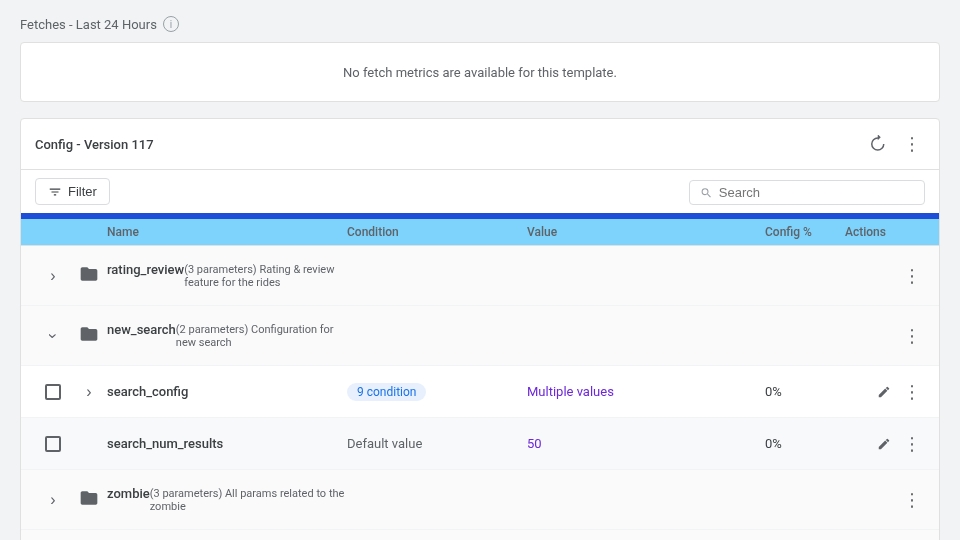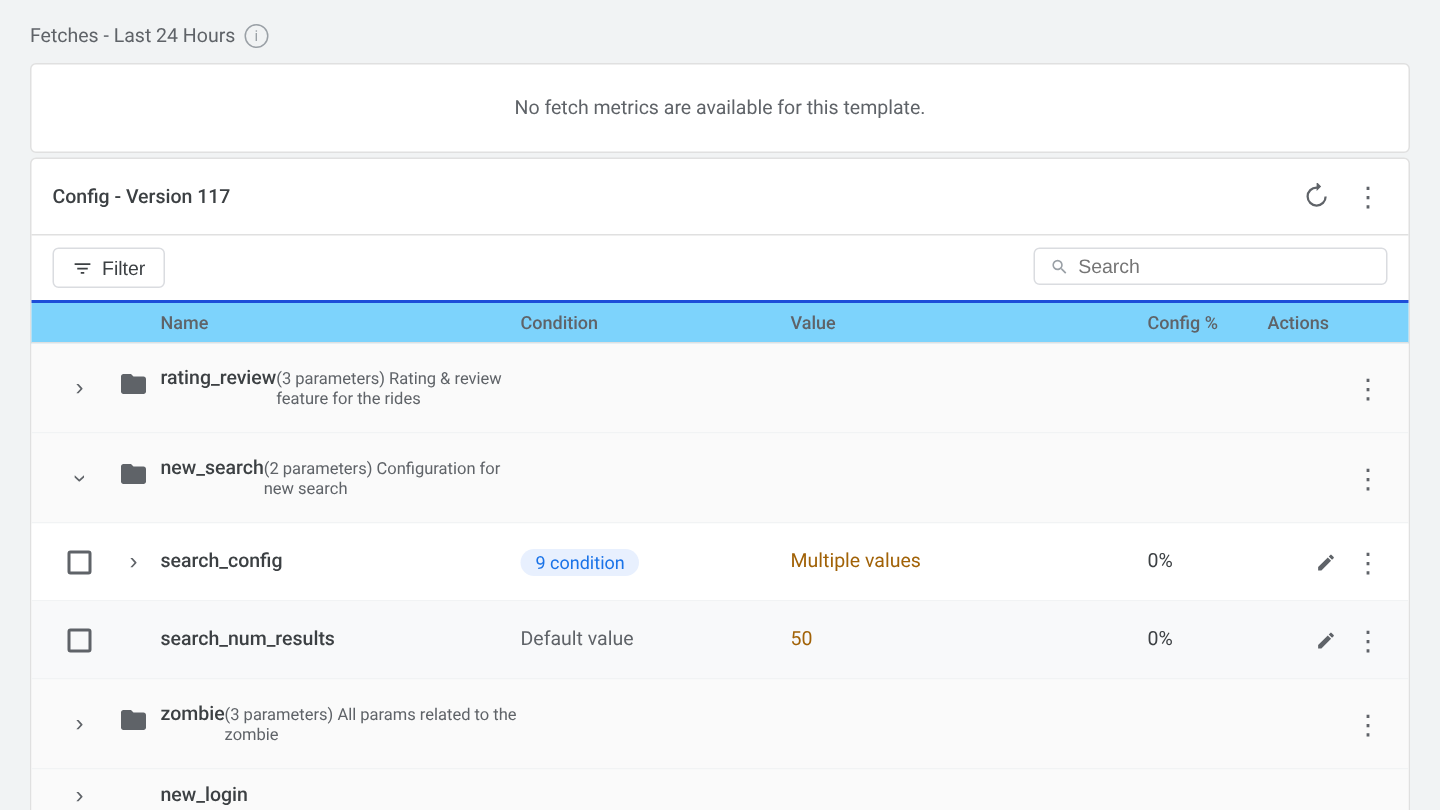--- a/index.html
+++ b/index.html
@@ -8,21 +8,21 @@
       background: #f1f3f4;
       font-size: 13px;
       color: #3c4043;
       width: 960px;
       min-height: 540px;
     }
     .page-container {
       padding: 16px 20px;
     }
     .fetches-section {
-      margin-bottom: 3px;
+      margin-bottom: 16px;
     }
     .fetches-header {
       display: flex;
       align-items: center;
       gap: 6px;
       margin-bottom: 10px;
       font-size: 13px;
       color: #5f6368;
     }
     .info-icon {
@@ -88,24 +88,24 @@
       background: transparent;
       cursor: pointer;
       display: flex;
       align-items: center;
       justify-content: center;
       color: #5f6368;
       font-size: 16px;
     }
     .toolbar {
       display: flex;
-      align-items: flex-start;
+      align-items: flex-end;
       justify-content: space-between;
       padding: 8px 14px;
-      border-bottom: 2px solid #1d4ed8;
+      border-bottom: 6px solid #1d4ed8;
     }
     .btn-filter {
       display: flex;
       align-items: center;
       gap: 6px;
       border: 1px solid #dadce0;
       background: #fff;
       border-radius: 4px;
       padding: 5px 12px;
       cursor: pointer;
@@ -186,21 +186,21 @@
       display: inline-flex;
       align-items: center;
       background: #e8f0fe;
       color: #1a73e8;
       border-radius: 12px;
       padding: 2px 10px;
       font-size: 12px;
     }
     .value-text {
       font-size: 13px;
-      color: #a16207;
+      color: #6d28d9;
     }
     .fetch-pct {
       font-size: 13px;
       color: #3c4043;
     }
     .row-actions {
       display: flex;
       align-items: center;
       gap: 4px;
       justify-content: flex-end;

